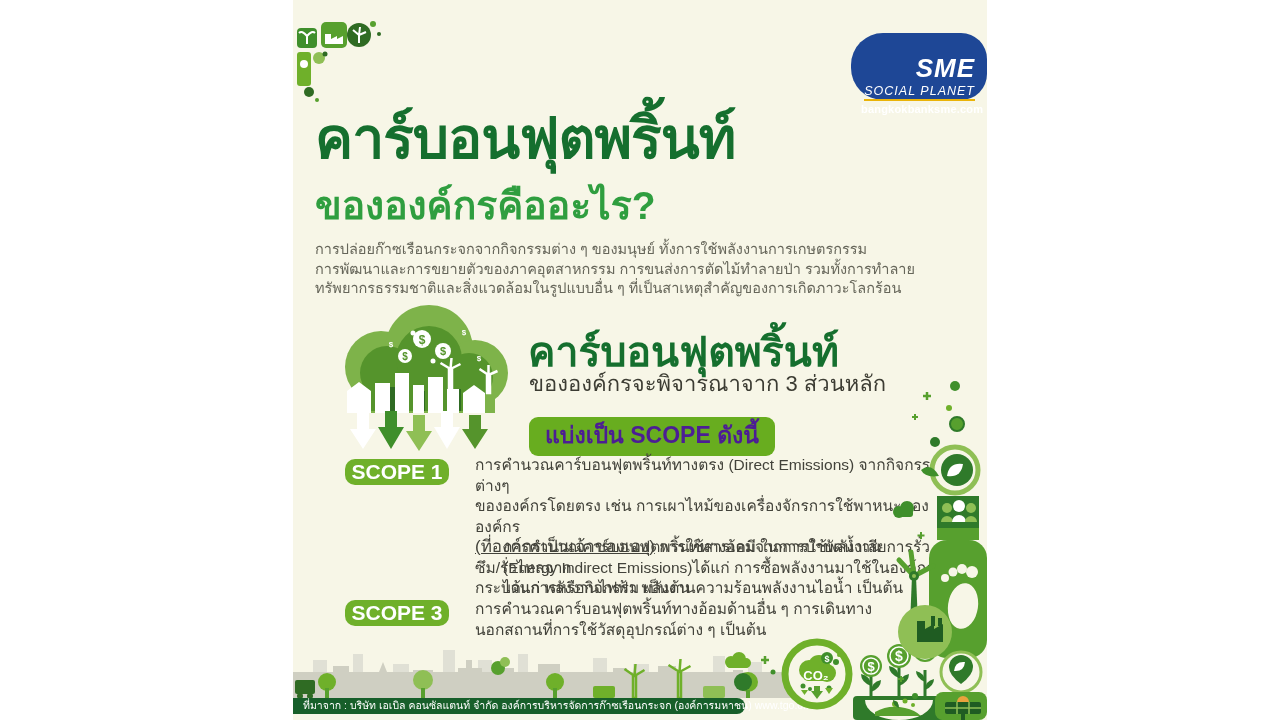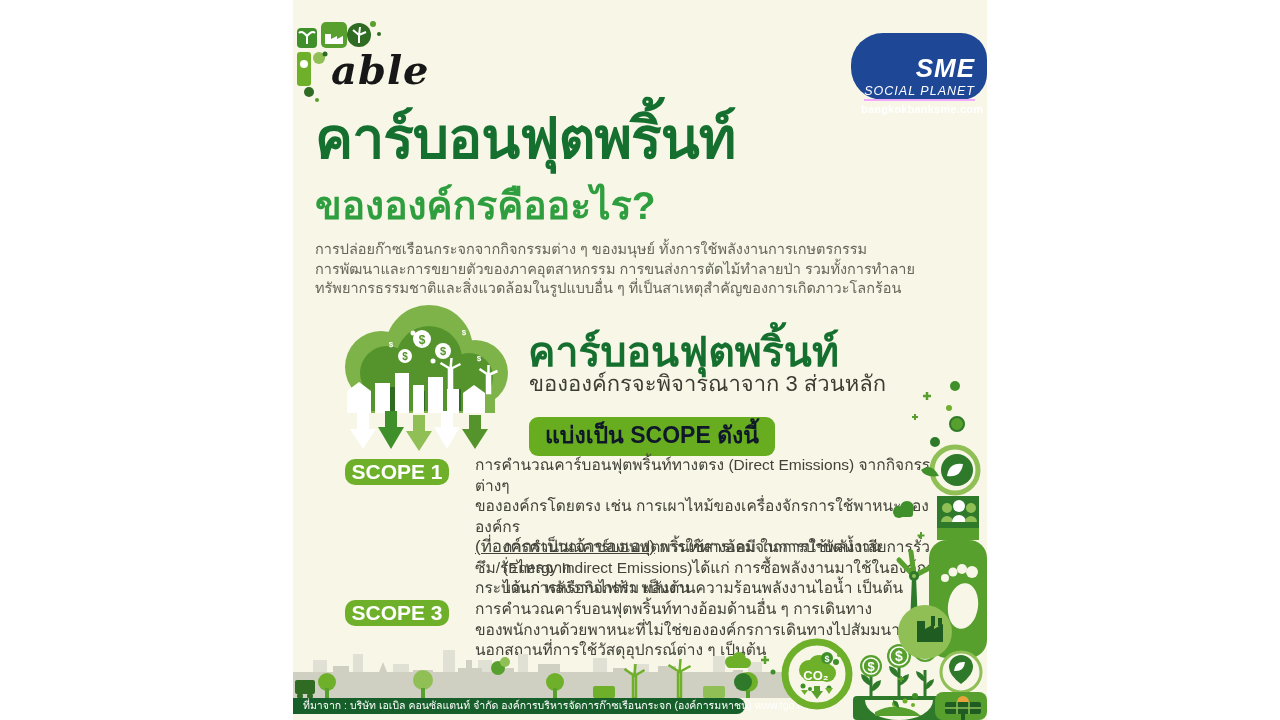--- a/index.html
+++ b/index.html
@@ -6,33 +6,33 @@
   html,body { width:1280px; height:720px; background:#ffffff; font-family:"Liberation Sans","DejaVu Sans",sans-serif; overflow:hidden; }
   .stage { position:relative; width:1280px; height:720px; background:#ffffff; }
   .canvas { position:absolute; left:293px; top:0; width:694px; height:720px; background:#f7f6e7; overflow:hidden; }
 
   
   .logo-wrap { position:absolute; left:2px; top:8px; width:130px; height:90px; }
   .logo-art { position:absolute; left:0; top:0; }
   .logo-text { position:absolute; left:36px; top:38px; font-family:"DejaVu Serif","Liberation Serif",serif; font-style:italic; font-weight:bold; font-size:40px; color:#171717; letter-spacing:1px; }
   .sme-badge { position:absolute; right:0; top:33px; width:136px; height:67px; background:#1e4796; border-radius:32px 26px 26px 32px; padding:22px 12px 0 10px; text-align:right; color:#ffffff; }
   .sme-line1 { font-style:italic; font-weight:bold; font-size:26px; line-height:26px; letter-spacing:1px; }
-  .sme-line2 { font-style:italic; font-size:12.5px; letter-spacing:1px; border-bottom:2px solid #f0abfc; display:inline-block; padding-bottom:1px; }
+  .sme-line2 { font-style:italic; font-size:12.5px; letter-spacing:1px; border-bottom:2px solid #eab308; display:inline-block; padding-bottom:1px; }
   .sme-line3 { font-weight:bold; font-size:11px; letter-spacing:0.2px; margin-top:2px; }
 
   
   .main-title { position:absolute; left:22px; top:96px; font-size:57px; font-weight:bold; color:#156f2e; line-height:84px; letter-spacing:-1px; }
   .main-subtitle { position:absolute; left:22px; top:178px; font-size:39px; font-weight:bold; color:#2f9e3f; line-height:56px; }
   .intro { position:absolute; left:22px; top:240px; font-size:14.5px; line-height:19.5px; color:#66665a; }
 
   
   .cloud-art { position:absolute; left:36px; top:305px; }
   .sec-heading { position:absolute; left:235px; top:322px; font-size:41px; font-weight:bold; color:#156f2e; line-height:60px; }
   .sec-subheading { position:absolute; left:236px; top:368px; font-size:22px; color:#3c3c33; line-height:32px; }
-  .sec-pill { position:absolute; left:236px; top:417px; background:#68ad1f; color:#0f172a; font-size:23px; font-weight:bold; padding:3px 16px 6px 16px; border-radius:9px; line-height:30px; }
+  .sec-pill { position:absolute; left:236px; top:417px; background:#68ad1f; color:#4c1d95; font-size:23px; font-weight:bold; padding:3px 16px 6px 16px; border-radius:9px; line-height:30px; }
 
   
   .scope-btn { position:absolute; left:52px; width:104px; height:26px; background:#6fb02a; border-radius:10px; color:#ffffff; font-weight:bold; font-size:21px; display:flex; align-items:center; justify-content:center; }
   .scope-text { position:absolute; left:182px; width:470px; font-size:15.5px; line-height:20.5px; color:#42423a; }
   .small-note { font-size:17px;text-decoration:underline; }
   #scope1-btn { top:459px; } #scope1-text { top:455px; }
   #scope2-btn { top:540px; } #scope2-text { top:537px;margin-left:28px; }
   #scope3-btn { top:600px; } #scope3-text { top:599px; }
 
   
@@ -61,21 +61,20 @@
         <path d="M64 35 v-8 M64 27 l-6 -5 M64 27 l7 -3 M64 27 l1 -8" stroke="#ffffff" stroke-width="2" fill="none"></path>
         <rect x="2" y="44" width="14" height="34" rx="3" fill="#6fb02a"></rect>
         <circle cx="9" cy="56" r="4" fill="#ffffff"></circle>
         <circle cx="24" cy="50" r="6" fill="#8fbf55"></circle>
         <circle cx="14" cy="84" r="5" fill="#2f6b23"></circle>
         <circle cx="78" cy="16" r="3" fill="#57a02e"></circle>
         <circle cx="84" cy="26" r="2" fill="#2f6b23"></circle>
         <circle cx="30" cy="46" r="2.5" fill="#2f6b23"></circle>
         <circle cx="22" cy="92" r="2" fill="#57a02e"></circle>
       </svg>
-      <div class="logo-text">able</div>
     </div>
 
     <div class="sme-badge">
       <div class="sme-line1">SME</div>
       <div><span class="sme-line2">SOCIAL PLANET</span></div>
       <div class="sme-line3">bangkokbanksme.com</div>
     </div>
 
     <div class="main-title">คาร์บอนฟุตพริ้นท์</div>
     <div class="main-subtitle">ขององค์กรคืออะไร?</div>
@@ -145,21 +144,20 @@
 
     <div class="scope-text" id="scope2-text">
       <div>การคำนวณคาร์บอนฟุตพริ้นท์ทางอ้อมจากการใช้พลังงาน</div>
       <div>(Energy Indirect Emissions)ได้แก่ การซื้อพลังงานมาใช้ในองค์กร</div>
       <div>ได้แก่ พลังงานไฟฟ้า พลังงานความร้อนพลังงานไอน้ำ เป็นต้น</div>
     </div>
 
     <div class="scope-btn" id="scope3-btn">SCOPE 3</div>
     <div class="scope-text" id="scope3-text">
       <div>การคำนวณคาร์บอนฟุตพริ้นท์ทางอ้อมด้านอื่น ๆ การเดินทาง</div>
-      <div>ของพนักงานด้วยพาหนะที่ไม่ใช่ขององค์กรการเดินทางไปสัมมนา</div>
       <div>นอกสถานที่การใช้วัสดุอุปกรณ์ต่าง ๆ เป็นต้น</div>
     </div>
 
     <svg class="skyline-art" width="500" height="54" viewBox="0 0 500 54">
       <g fill="#e0e0d5">
         <rect x="20" y="14" width="14" height="38"></rect>
           <rect x="60" y="8" width="10" height="44"></rect>
         <rect x="100" y="18" width="16" height="34"></rect>
           <rect x="150" y="4" width="12" height="48"></rect>
         <rect x="185" y="14" width="14" height="38"></rect>

